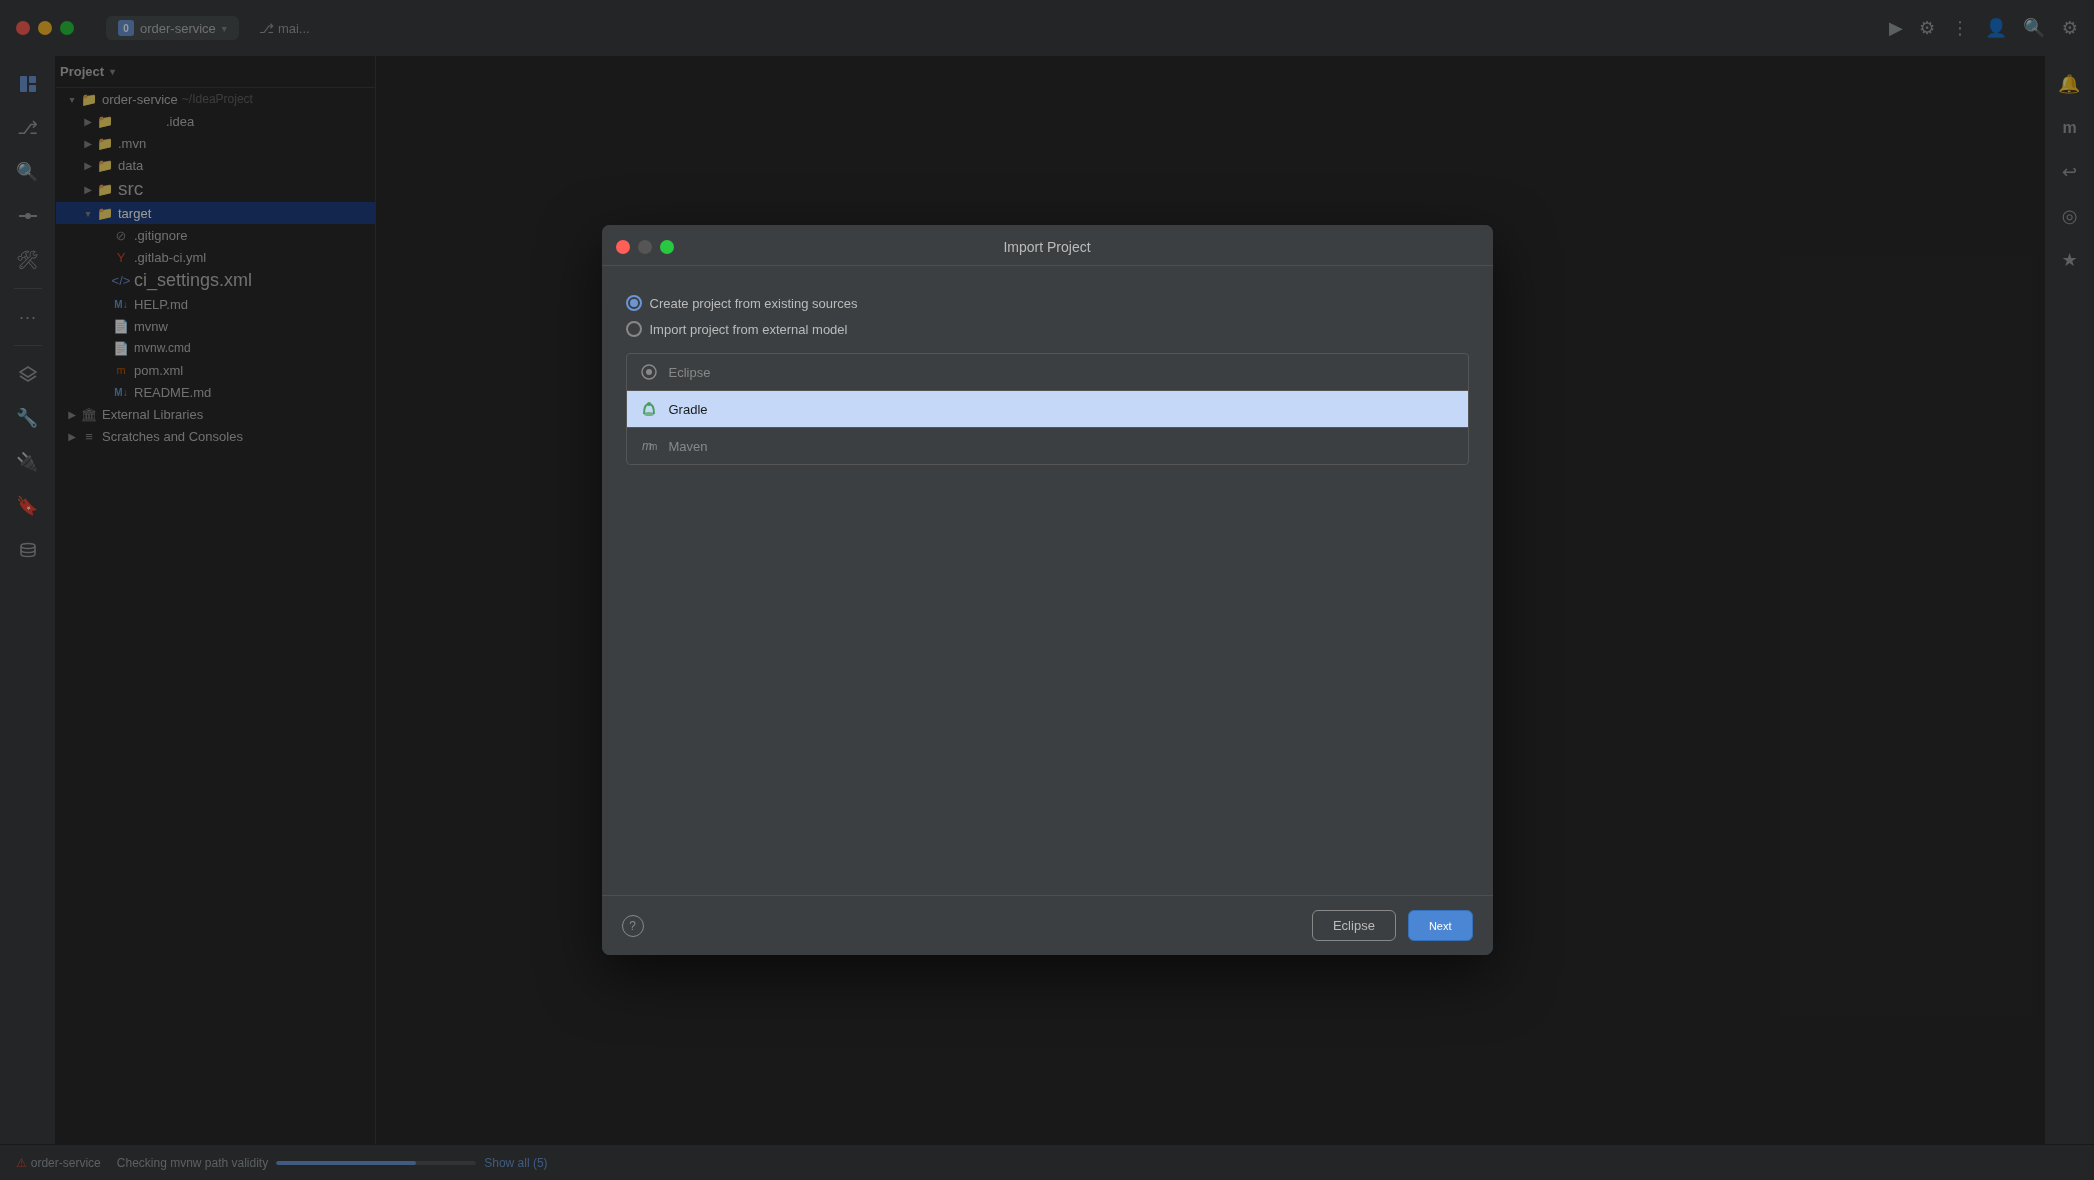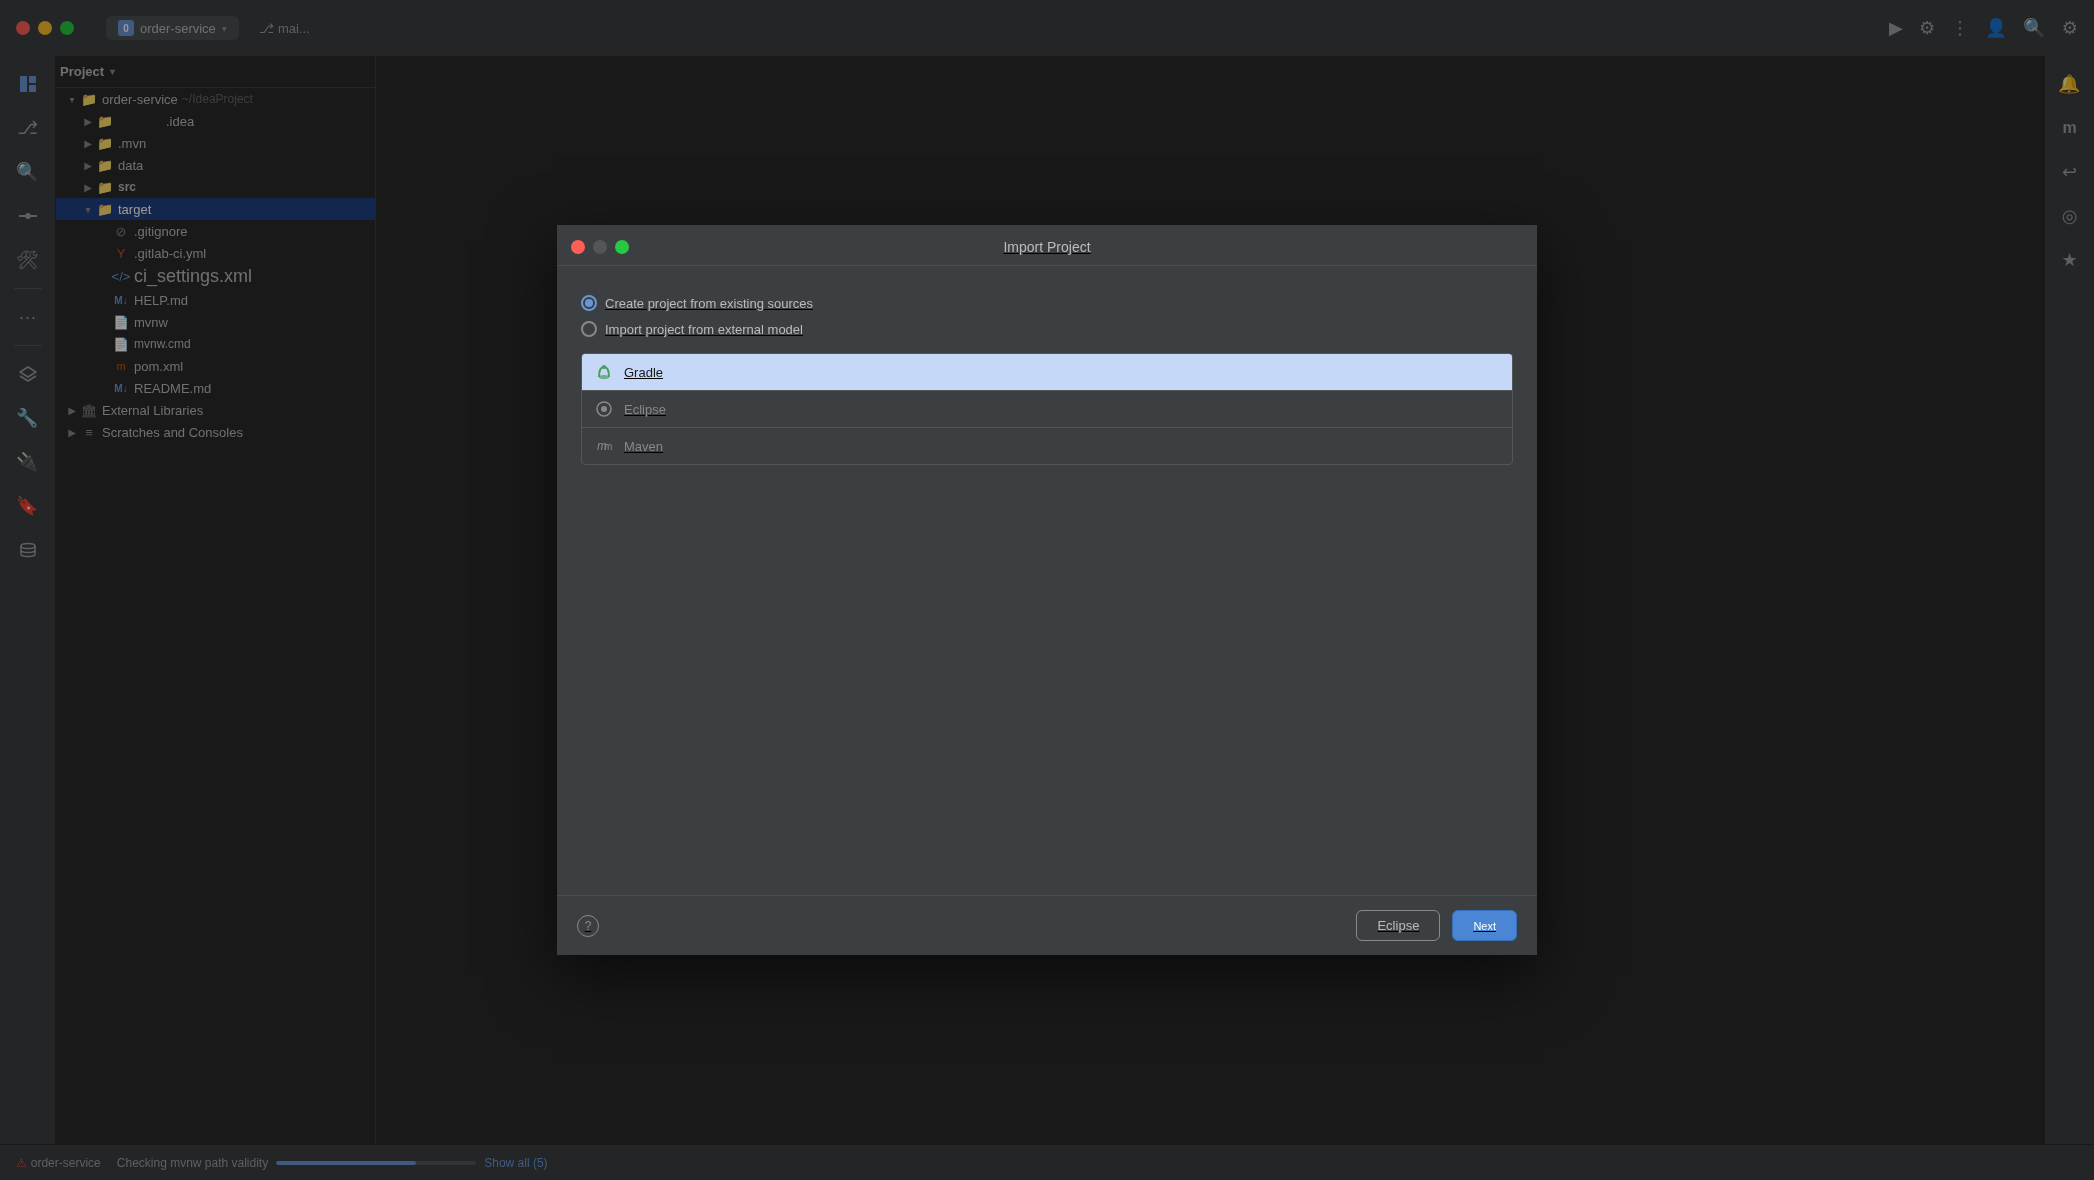--- a/index.html
+++ b/index.html
@@ -230,27 +230,26 @@
       top: 0; left: 0; right: 0; bottom: 0;
       background: rgba(0,0,0,0.4);
       display: flex;
       align-items: center;
       justify-content: center;
       z-index: 100;
     }
 
     
     .modal {
-      width: 980px;
+      width: 891px;
       background: #3c3f41;
-      border-radius: 0;
+      border-radius: 8px;
       box-shadow: 0 20px 60px rgba(0,0,0,0.6);
       overflow: hidden;
       position: relative;
-      text-decoration: underline;
     }
 
     .modal-titlebar {
       background: #3c3f41;
       padding: 14px 16px 10px;
       display: flex;
       align-items: center;
       justify-content: center;
       position: relative;
       border-bottom: 1px solid #4c4f51;
@@ -481,21 +480,21 @@
 
   <div class="tree-item indent-1">
     <span class="tree-arrow">▶</span>
     <span class="tree-icon" style="color:#dcb67a;">📁</span>
     <span style="font-size:13px;">data</span>
   </div>
 
   <div class="tree-item indent-1">
     <span class="tree-arrow">▶</span>
     <span class="tree-icon" style="color:#dcb67a;">📁</span>
-    <span style="font-size:12px;font-weight:bold;">src</span>
+    <span style="font-size:19px;">src</span>
   </div>
 
   <div class="tree-item indent-1 selected">
     <span class="tree-arrow">▾</span>
     <span class="tree-icon" style="color:#dcb67a;">📁</span>
     <span style="font-size:13px;">target</span>
   </div>
 
   <div class="tree-item indent-2">
     <span class="tree-arrow" style="opacity:0;">▶</span>
@@ -592,43 +591,43 @@
         </div>
         <span class="radio-label">Create project from existing sources</span>
       </div>
 
       <div class="radio-option">
         <div class="radio-btn"></div>
         <span class="radio-label">Import project from external model</span>
       </div>
 
       <div class="model-list">
+
+        <div class="model-list-item">
+          <div class="item-icon eclipse-icon">
+            <svg width="18" height="18" viewBox="0 0 18 18">
+              <circle cx="9" cy="9" r="7" fill="none" stroke="#888" stroke-width="1.5"></circle>
+              <circle cx="9" cy="9" r="3" fill="#888"></circle>
+            </svg>
+          </div>
+          <span>Eclipse</span>
+        </div>
 
         <div class="model-list-item selected">
           <div class="item-icon gradle-icon">
             <svg width="18" height="18" viewBox="0 0 18 18">
               <ellipse cx="9" cy="14" rx="5" ry="2" fill="#4a9e5c" opacity="0.7"></ellipse>
               <path d="M4 14 Q4 4 9 4 Q14 4 14 14" fill="none" stroke="#4a9e5c" stroke-width="2"></path>
               <circle cx="9" cy="4" r="2" fill="#4a9e5c"></circle>
             </svg>
           </div>
           <span>Gradle</span>
         </div>
 
         <div class="model-list-item">
-          <div class="item-icon eclipse-icon">
-            <svg width="18" height="18" viewBox="0 0 18 18">
-              <circle cx="9" cy="9" r="7" fill="none" stroke="#888" stroke-width="1.5"></circle>
-              <circle cx="9" cy="9" r="3" fill="#888"></circle>
-            </svg>
-          </div>
-          <span>Eclipse</span>
-        </div>
-
-        <div class="model-list-item">
           <div class="item-icon maven-icon">
             <svg width="18" height="18" viewBox="0 0 18 18">
               <text x="2" y="13" font-size="12" fill="#888" font-family="sans-serif" font-style="italic">m</text>
               <text x="9" y="13" font-size="10" fill="#888" font-family="sans-serif">m</text>
             </svg>
           </div>
           <span>Maven</span>
         </div>
       </div>
 

